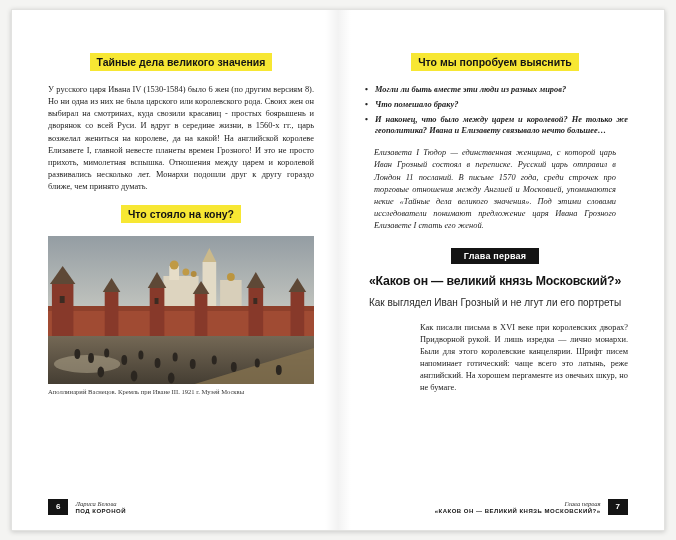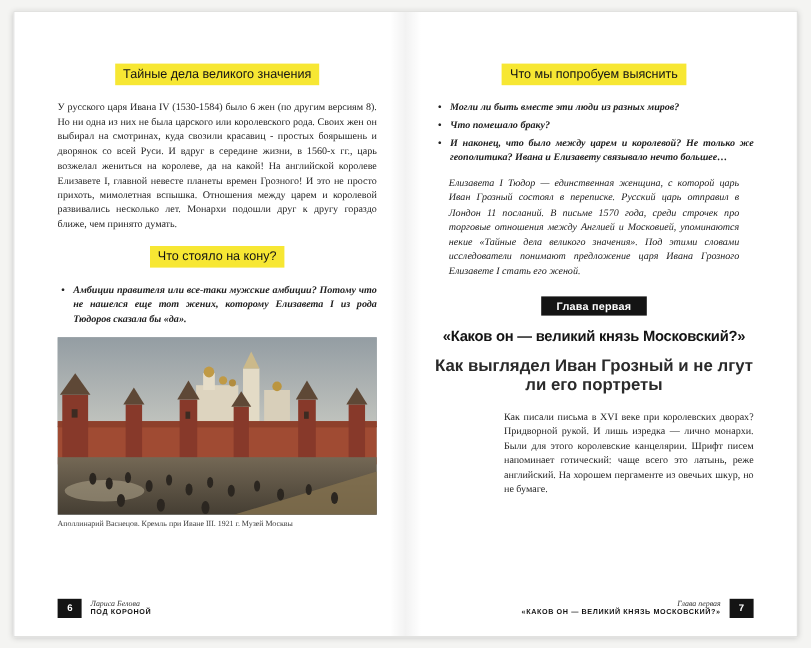--- a/index.html
+++ b/index.html
@@ -27,21 +27,21 @@
   }
   .page { width:50%; height:100%; position:relative; }
   .page-left  { padding:42px 24px 40px 36px; }
   .page-right { padding:42px 36px 24px 24px; }
 
   .hl-title { text-align:center; margin-bottom:13px; }
   .hl-title span {
     display:inline-block;
     background:#f7e733;
     font-family:"Liberation Sans", sans-serif;
-    font-weight:normal; font-size:10.5px; line-height:1.35;
+    font-weight:bold; font-size:10.5px; line-height:1.35;
     padding:2px 7px; color:#141414;
   }
   .body-text {
     font-size:8.4px; line-height:1.44; text-align:justify; color:#222;
   }
   .bullets { list-style:none; margin:4px 0 10px 0;font-weight:bold; }
   .bullets li {
     position:relative; padding-left:13px; margin-bottom:3px;
     font-style:italic; font-size:8.4px; line-height:1.4; text-align:justify; color:#222;
   }
@@ -65,22 +65,22 @@
   .excerpt {
     font-style:italic; font-size:8.4px; line-height:1.45;
     text-align:justify; margin:0 12px; color:#222;
   }
   .chapter-title {
     font-family:"Liberation Sans", sans-serif; font-weight:bold;
     font-size:12.3px; line-height:1.25; text-align:center;
     margin:6px 0 8px 0; color:#141414; letter-spacing:-.2px;
   }
   .chapter-subtitle {
-    font-family:"Liberation Sans", sans-serif; font-weight:bold;
-    font-size:14px; text-align:center; margin-bottom:14px; color:#2a2a2a;
+    font-family:"Liberation Sans", sans-serif; font-weight:normal;
+    font-size:10px; text-align:center; margin-bottom:14px; color:#2a2a2a;
   }
   .indent-para {
     font-size:8.4px; line-height:1.44; text-align:justify;
     margin-left:58px; margin-bottom:10px; color:#222;
   }
 
   .footer {
     position:absolute; bottom:15px; display:flex; align-items:center; gap:7px;
   }
   .footer-left  { left:36px; right:24px; }
@@ -108,21 +108,20 @@
       <span>Тайные дела великого значения</span>
     </div>
 
     <p class="body-text">У русского царя Ивана IV (1530-1584) было 6 жен (по другим версиям 8). Но ни одна из них не была царского или королевского рода. Своих жен он выбирал на смотринах, куда свозили красавиц - простых боярышень и дворянок со всей Руси. И вдруг в середине жизни, в 1560-х гг., царь возжелал жениться на королеве, да на какой! На английской королеве Елизавете I, главной невесте планеты времен Грозного! И это не просто прихоть, мимолетная вспышка. Отношения между царем и королевой развивались несколько лет. Монархи подошли друг к другу гораздо ближе, чем принято думать.</p>
 
     <div class="hl-title section-gap">
       <span>Что стояло на кону?</span>
     </div>
 
     <ul class="bullets">
-      <li><span>Амбиции правителя или все-таки мужские амбиции? Потому что не нашелся еще тот жених, которому Елизавета I из рода Тюдоров сказала бы «да».</span></li>
     </ul>
 
     <figure>
       <svg class="painting" viewBox="0 0 272 148" preserveAspectRatio="none" xmlns="http://www.w3.org/2000/svg">
         <defs>
           <linearGradient id="sky" x1="0" y1="0" x2="0" y2="1">
             <stop offset="0" stop-color="#949da3"></stop>
             <stop offset="0.7" stop-color="#bfc2bd"></stop>
             <stop offset="1" stop-color="#cfcfc6"></stop>
           </linearGradient>

